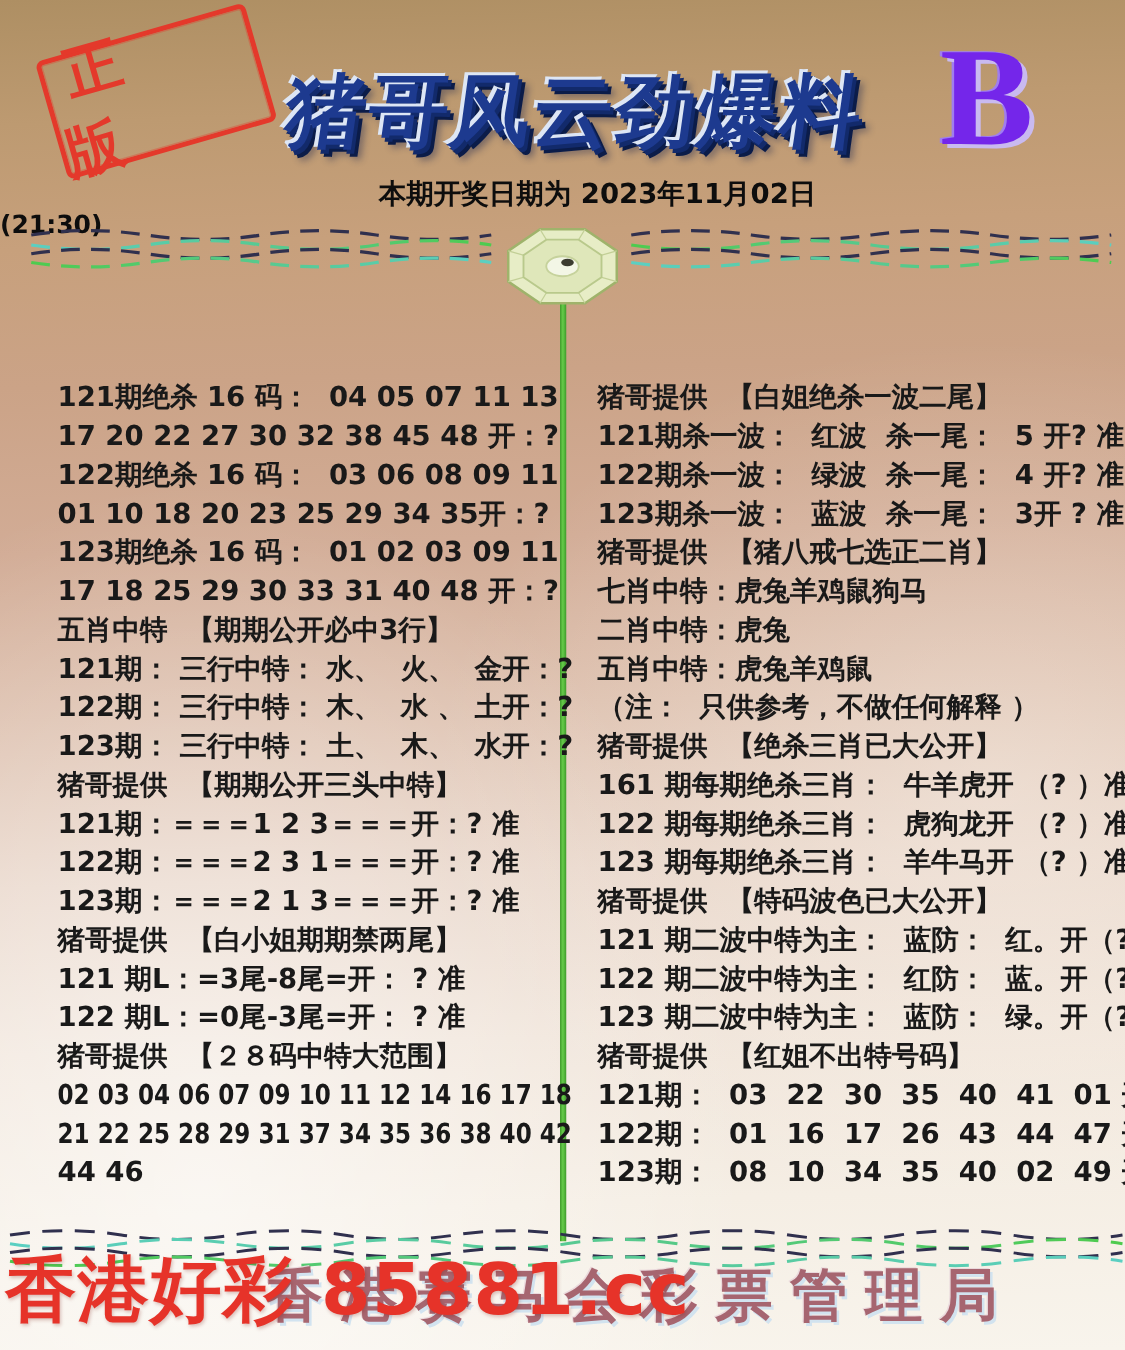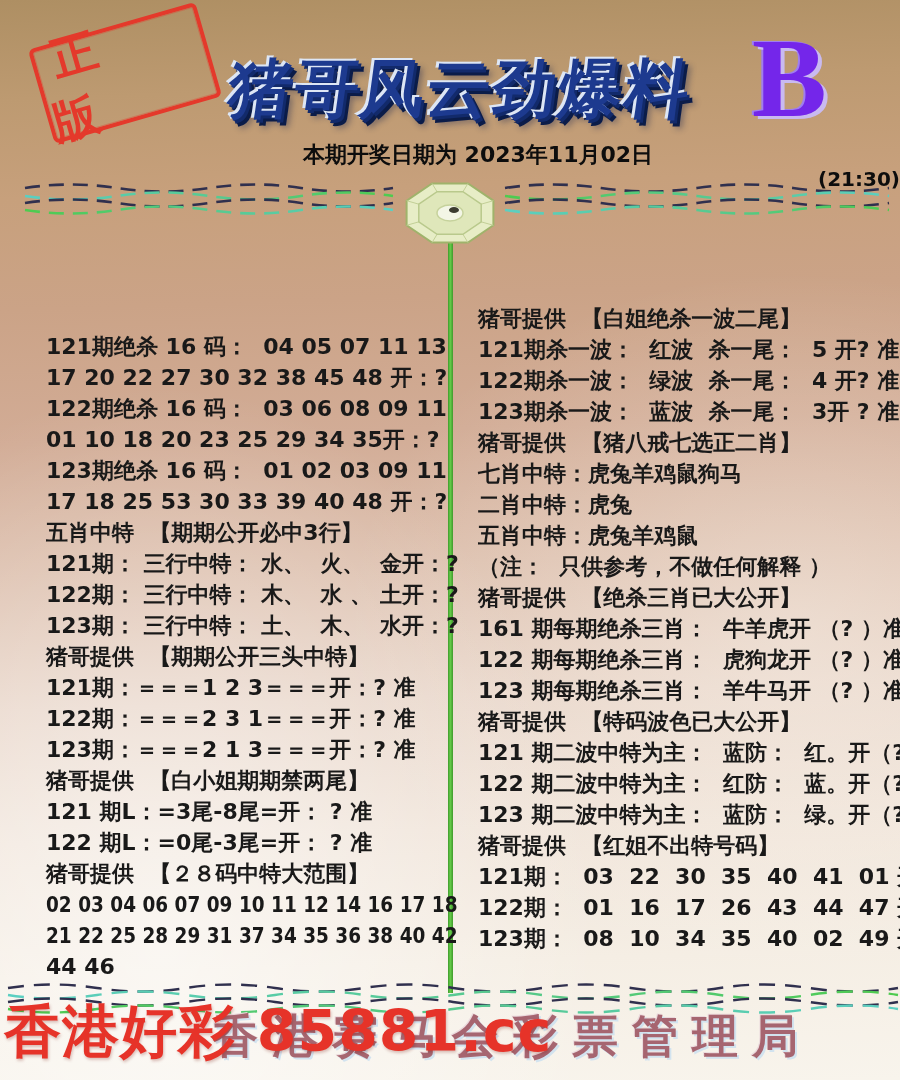--- a/index.html
+++ b/index.html
@@ -25,29 +25,29 @@
     text-shadow:-3px -2px 0 #dde6f5,3px 3px 0 #122a6b,6px 6px 0 #0b1c49,9px 8px 6px rgba(30,40,80,.45);
   }
   .edition{
     position:absolute;left:752px;top:14px;
     font-family:"Liberation Serif","DejaVu Serif",serif;
     font-size:112px;font-weight:bold;color:#7426ea;
     text-shadow:4px 3px 0 #c9baf0,-2px -1px 0 #9f7df0;
   }
   .date-line{position:absolute;left:0;width:100%;top:140px;text-align:center;
     font-size:22px;font-weight:bold;color:#0d0d0d;white-space:pre;margin-left:28px;}
-  .time-line{position:absolute;left:0;width:100%;top:167px;text-align:right;
+  .time-line{position:absolute;left:0;width:100%;top:167px;text-align:left;
     font-size:20px;font-weight:bold;color:#0d0d0d;}
   .waves-top{position:absolute;left:0;top:176px;z-index:1;}
   .waves-bottom{position:absolute;left:0;top:980px;z-index:2;}
   .medallion{position:absolute;left:400px;top:179px;z-index:2;}
   .stem{position:absolute;left:448px;top:243px;width:5px;height:750px;z-index:1;
     background:linear-gradient(90deg,#3f9a2b,#66cc4a 45%,#3f9a2b);}
   .col{position:absolute;top:303px;z-index:1;}
-  .col.left{left:46px;width:402px;margin-top:28px;}
+  .col.left{left:46px;width:402px;}
   .col.right{left:478px;width:416px;}
   .line{white-space:pre;font-size:22px;line-height:31px;font-weight:bold;color:#191919;}
   .line.squeeze{transform:scaleX(0.84);transform-origin:left center;}
   .agency{position:absolute;left:212px;top:1006px;z-index:3;
     font-size:46px;font-weight:bold;letter-spacing:14px;color:#a05a66;opacity:.92;white-space:pre;
     text-shadow:2px 2px 0 #cfe2f0,-1px -1px 0 #ead8dc;font-family:Liberation Serif, serif;}
   .watermark{position:absolute;left:4px;top:994px;z-index:4;
     font-size:57px;font-weight:bold;color:#e63329;letter-spacing:1px;white-space:pre;
     text-shadow:1px 2px 3px rgba(120,20,10,.25);}
 </style>
@@ -109,21 +109,21 @@
   <div class="stem"></div>
 
   <div class="col left">
     <div>
       <div>
           <div class="line">121期绝杀 16 码：  04 05 07 11 13</div>
           <div class="line">17 20 22 27 30 32 38 45 48 开：?</div>
           <div class="line">122期绝杀 16 码：  03 06 08 09 11</div>
           <div class="line">01 10 18 20 23 25 29 34 35开：?</div>
           <div class="line">123期绝杀 16 码：  01 02 03 09 11</div>
-          <div class="line">17 18 25 53 30 33 39 40 48 开：?</div>
+          <div class="line">17 18 25 29 30 33 31 40 48 开：?</div>
         </div>
     </div>
     <div>
       <div class="line">五肖中特  【期期公开必中3行】</div>
       <div>
           <div class="line">121期： 三行中特： 水、  火、  金开：?</div>
           <div class="line">122期： 三行中特： 木、  水 、 土开：?</div>
           <div class="line">123期： 三行中特： 土、  木、  水开：?</div>
         </div>
     </div>

